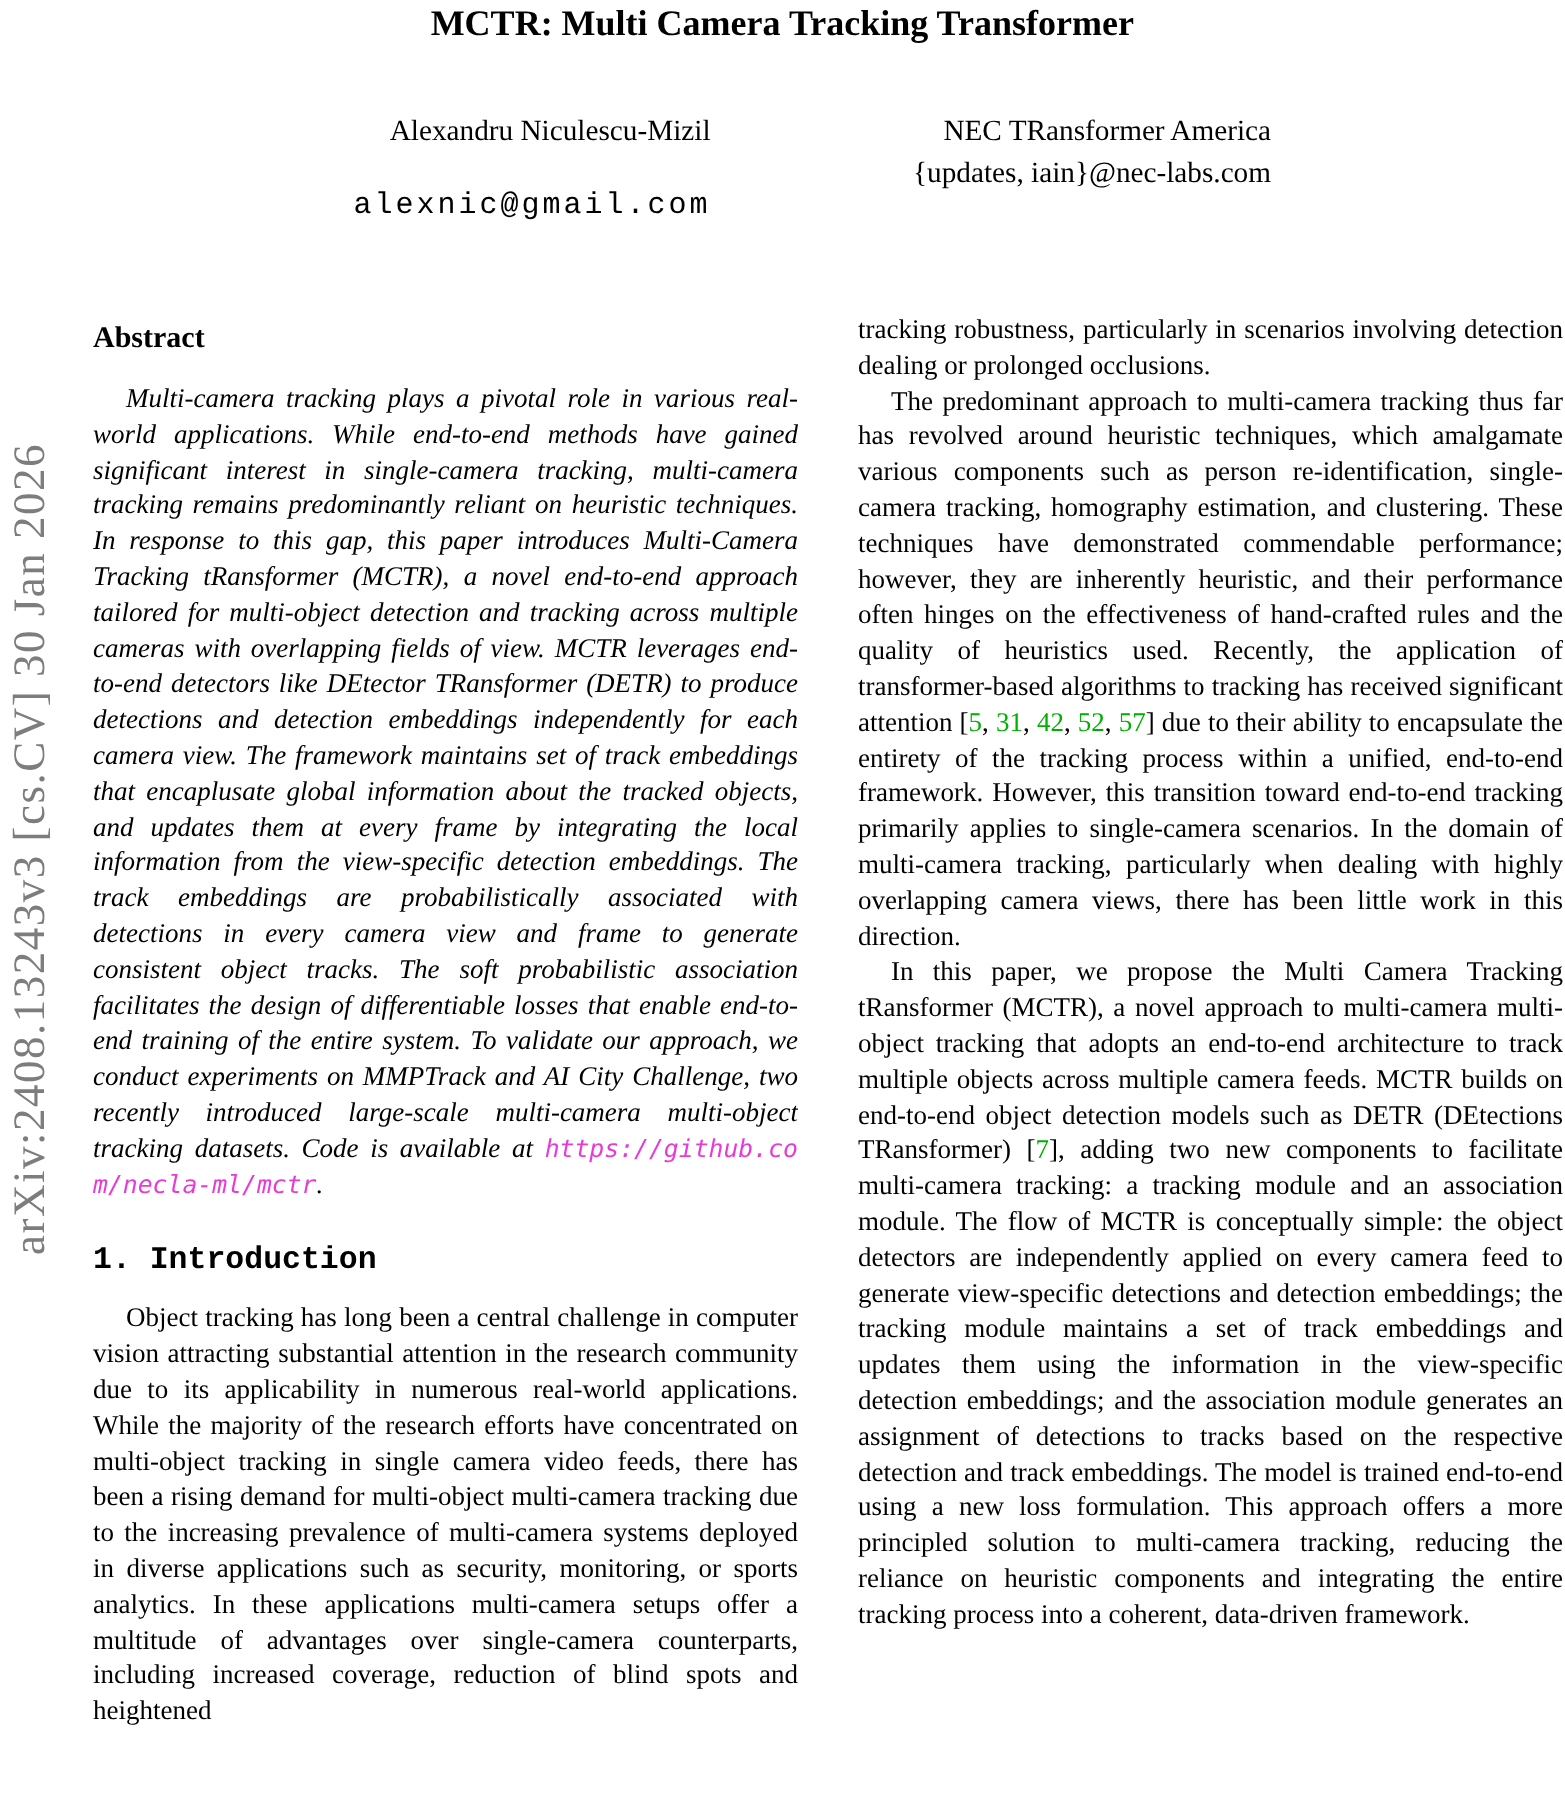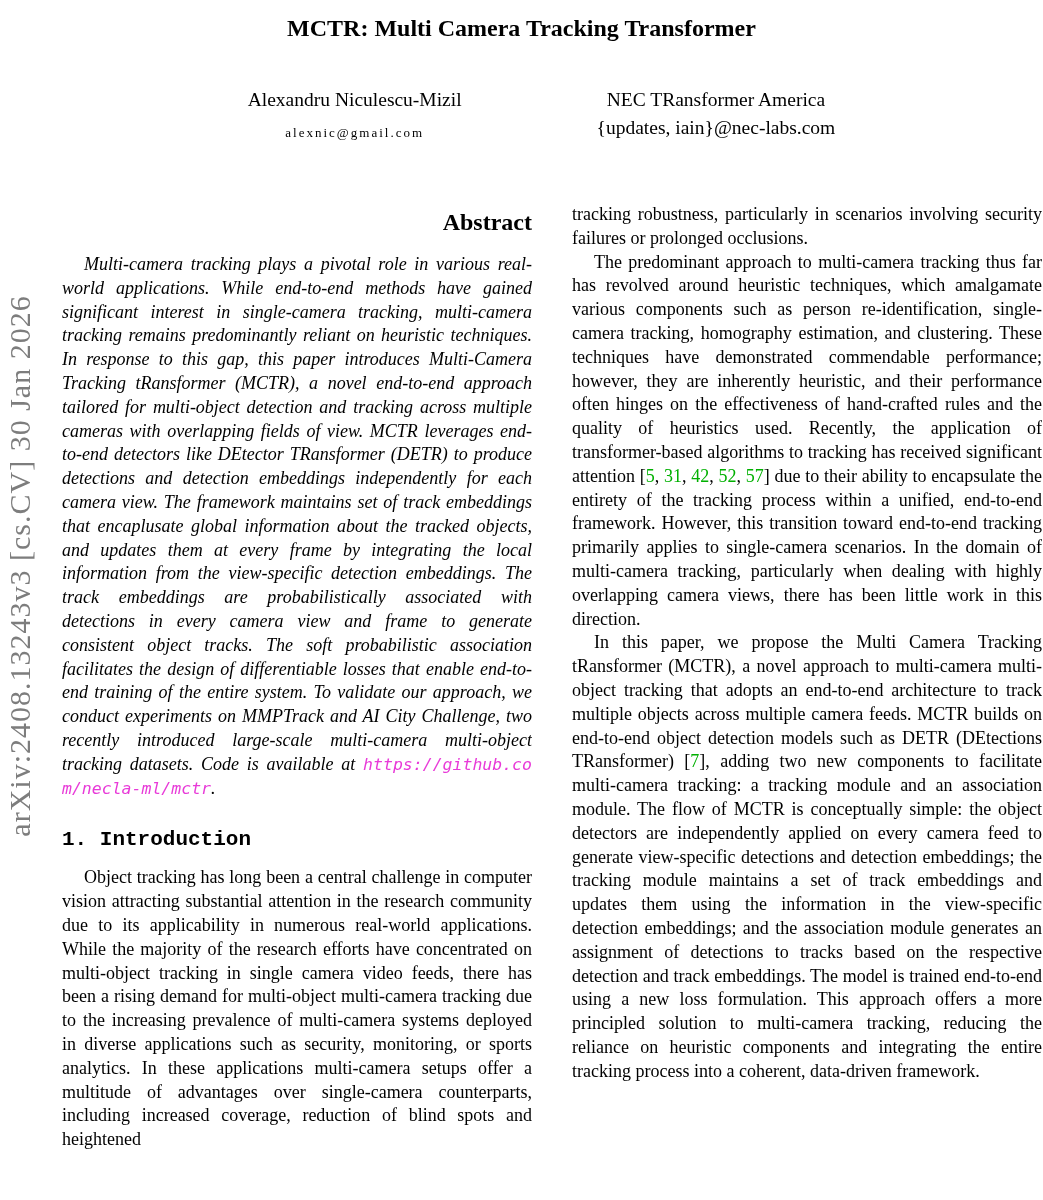--- a/index.html
+++ b/index.html
@@ -26,56 +26,56 @@
     color: var(--watermark, #7d7d7d);
     font-size: 30px;
     letter-spacing: 1px;
     white-space: nowrap;
     font-family: "Liberation Serif", serif;
   }
   .title {
     text-align: center;
     font-weight: 700;
     font-size: 24px;
-    margin: 12px;
+    margin: 0;
     padding-top: 3px;
   }
   .authors {
     display: flex;
     justify-content: center;
     gap: 135px;
     margin-top: 44px;
     padding-left: 40px;
   }
   .author-block {
-    text-align: center;
+    text-align: right;
     font-size: 19.5px;
     line-height: 28px;
   }
   .author-email-mono {
-    font-family: Liberation Serif, serif;
-    font-size: 13px;
+    font-family: Liberation Mono, monospace;
+    font-size: 20px;
     letter-spacing: 2px;
-    margin-top: 5px;
+    margin-top: 22px;
   }
   .columns {
     display: flex;
     gap: 40px;
     margin: 56px 0 0 62px;
     width: 980px;
     height: 990px;
     overflow: hidden;
   }
   .col {
     width: 470px;
     overflow: hidden;
   }
   .abstract-heading {
-    text-align: right;
-    font-size: 24px;
+    text-align: left;
+    font-size: 20px;
     font-weight: 700;
     margin: 6px 0 17px 0;
   }
   p.body {
     font-size: 18px;
     line-height: 23.8px;
     text-align: justify;
     margin: 0;
     text-indent: 22px;
   }
@@ -125,19 +125,19 @@
 
     <div class="col">
       <h2 class="abstract-heading">Abstract</h2>
       <p class="body abstract"><span>Multi-camera tracking plays a pivotal role in various real-world applications. While end-to-end methods have gained significant interest in single-camera tracking, multi-camera tracking remains predominantly reliant on heuristic techniques. In response to this gap, this paper introduces Multi-Camera Tracking tRansformer (MCTR), a novel end-to-end approach tailored for multi-object detection and tracking across multiple cameras with overlapping fields of view. MCTR leverages end-to-end detectors like DEtector TRansformer (DETR) to produce detections and detection embeddings independently for each camera view. The framework maintains set of track embeddings that encaplusate global information about the tracked objects, and updates them at every frame by integrating the local information from the view-specific detection embeddings. The track embeddings are probabilistically associated with detections in every camera view and frame to generate consistent object tracks. The soft probabilistic association facilitates the design of differentiable losses that enable end-to-end training of the entire system. To validate our approach, we conduct experiments on MMPTrack and AI City Challenge, two recently introduced large-scale multi-camera multi-object tracking datasets. Code is available at </span><span class="seg-link">https://github.com/necla-ml/mctr</span><span>.</span></p>
 
       <h2 class="section-heading">1. Introduction</h2>
       <p class="body">Object tracking has long been a central challenge in computer vision attracting substantial attention in the research community due to its applicability in numerous real-world applications. While the majority of the research efforts have concentrated on multi-object tracking in single camera video feeds, there has been a rising demand for multi-object multi-camera tracking due to the increasing prevalence of multi-camera systems deployed in diverse applications such as security, monitoring, or sports analytics. In these applications multi-camera setups offer a multitude of advantages over single-camera counterparts, including increased coverage, reduction of blind spots and heightened</p>
     </div>
 
     <div class="col">
-      <p class="body noindent">tracking robustness, particularly in scenarios involving security failures or prolonged occlusions.</p>
+      <p class="body noindent">tracking robustness, particularly in scenarios involving detection dealing or prolonged occlusions.</p>
       <p class="body"><span>The predominant approach to multi-camera tracking thus far has revolved around heuristic techniques, which amalgamate various components such as person re-identification, single-camera tracking, homography estimation, and clustering. These techniques have demonstrated commendable performance; however, they are inherently heuristic, and their performance often hinges on the effectiveness of hand-crafted rules and the quality of heuristics used. Recently, the application of transformer-based algorithms to tracking has received significant attention [</span><span class="seg-cite">5</span><span>, </span><span class="seg-cite">31</span><span>, </span><span class="seg-cite">42</span><span>, </span><span class="seg-cite">52</span><span>, </span><span class="seg-cite">57</span><span>] due to their ability to encapsulate the entirety of the tracking process within a unified, end-to-end framework. However, this transition toward end-to-end tracking primarily applies to single-camera scenarios. In the domain of multi-camera tracking, particularly when dealing with highly overlapping camera views, there has been little work in this direction.</span></p>
       <p class="body"><span>In this paper, we propose the Multi Camera Tracking tRansformer (MCTR), a novel approach to multi-camera multi-object tracking that adopts an end-to-end architecture to track multiple objects across multiple camera feeds. MCTR builds on end-to-end object detection models such as DETR (DEtections TRansformer) [</span><span class="seg-cite">7</span><span>], adding two new components to facilitate multi-camera tracking: a tracking module and an association module. The flow of MCTR is conceptually simple: the object detectors are independently applied on every camera feed to generate view-specific detections and detection embeddings; the tracking module maintains a set of track embeddings and updates them using the information in the view-specific detection embeddings; and the association module generates an assignment of detections to tracks based on the respective detection and track embeddings. The model is trained end-to-end using a new loss formulation. This approach offers a more principled solution to multi-camera tracking, reducing the reliance on heuristic components and integrating the entire tracking process into a coherent, data-driven framework.</span></p>
     </div>
 
   </div>
 </div>
 
 </body></html>

